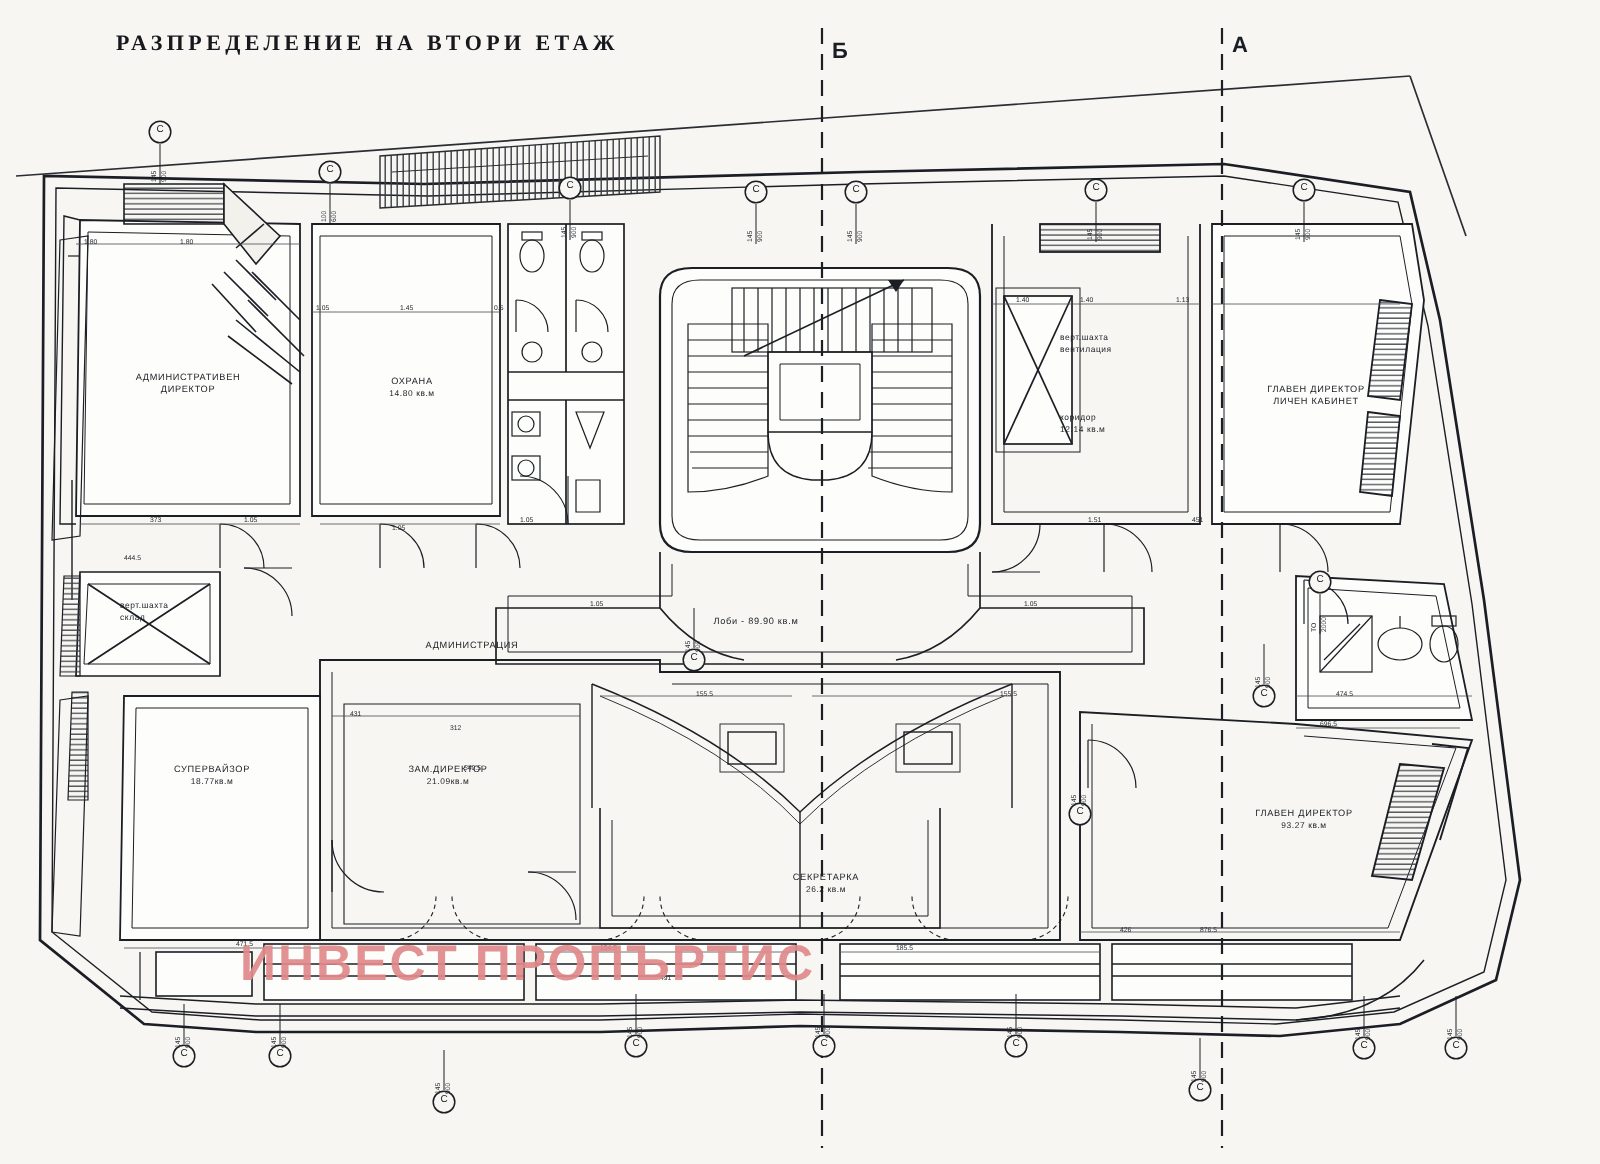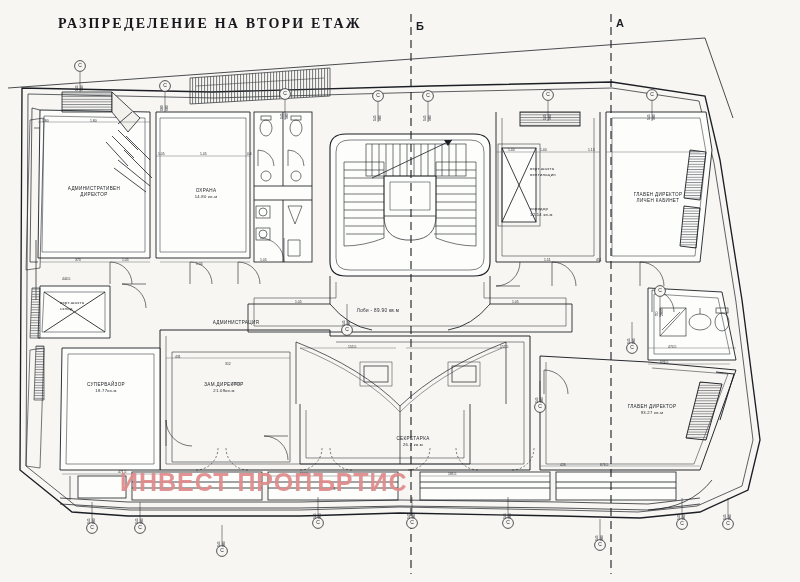--- a/index.html
+++ b/index.html
@@ -9,21 +9,21 @@
     position:relative;
     width:800px;height:582px;
     background:#f7f6f2;
     overflow:hidden;
   }
   #sheet svg{position:absolute;left:0;top:0;}
   .title{
     position:absolute;
     left:58px;top:16px;
     font-family:"Liberation Serif",serif;
-    font-size:14px;
+    font-size:11px;
     font-weight:bold;
     letter-spacing:2.2px;
     color:#16181d;
     white-space:nowrap;
   }
   .axis-lab{
     position:absolute;
     font-family:"Liberation Sans",sans-serif;
     font-size:11px;
     color:#1a1d23;

